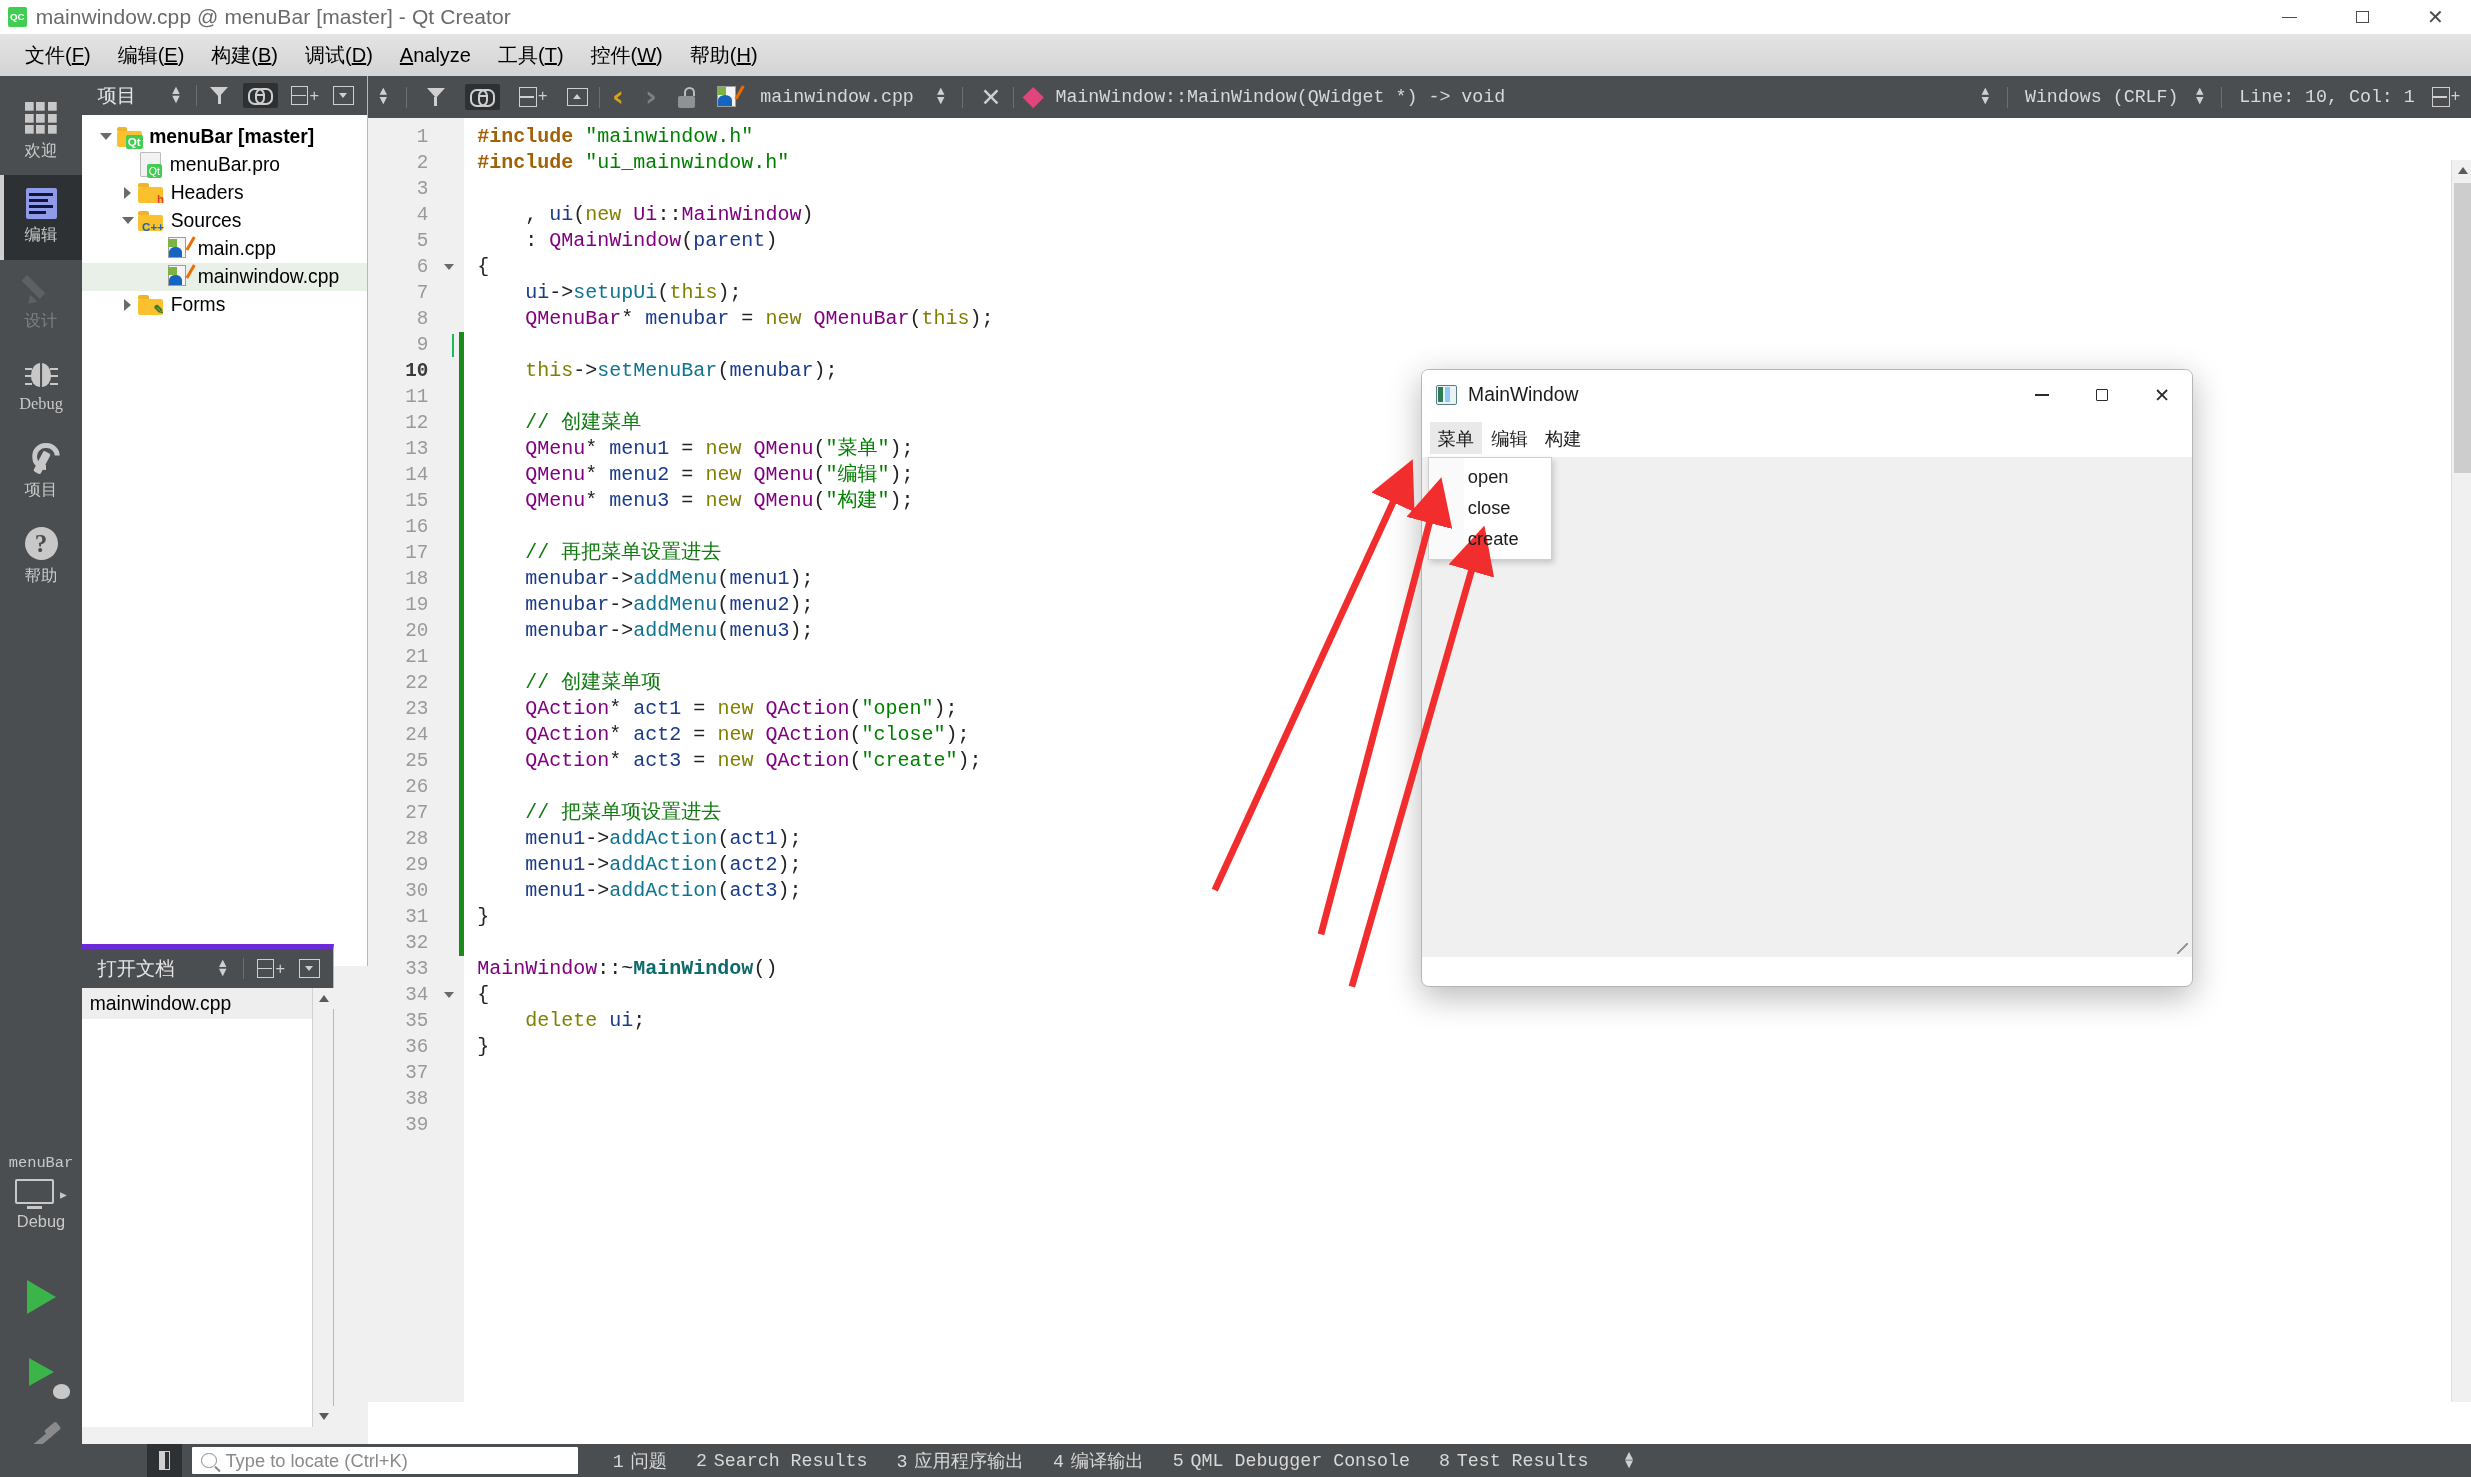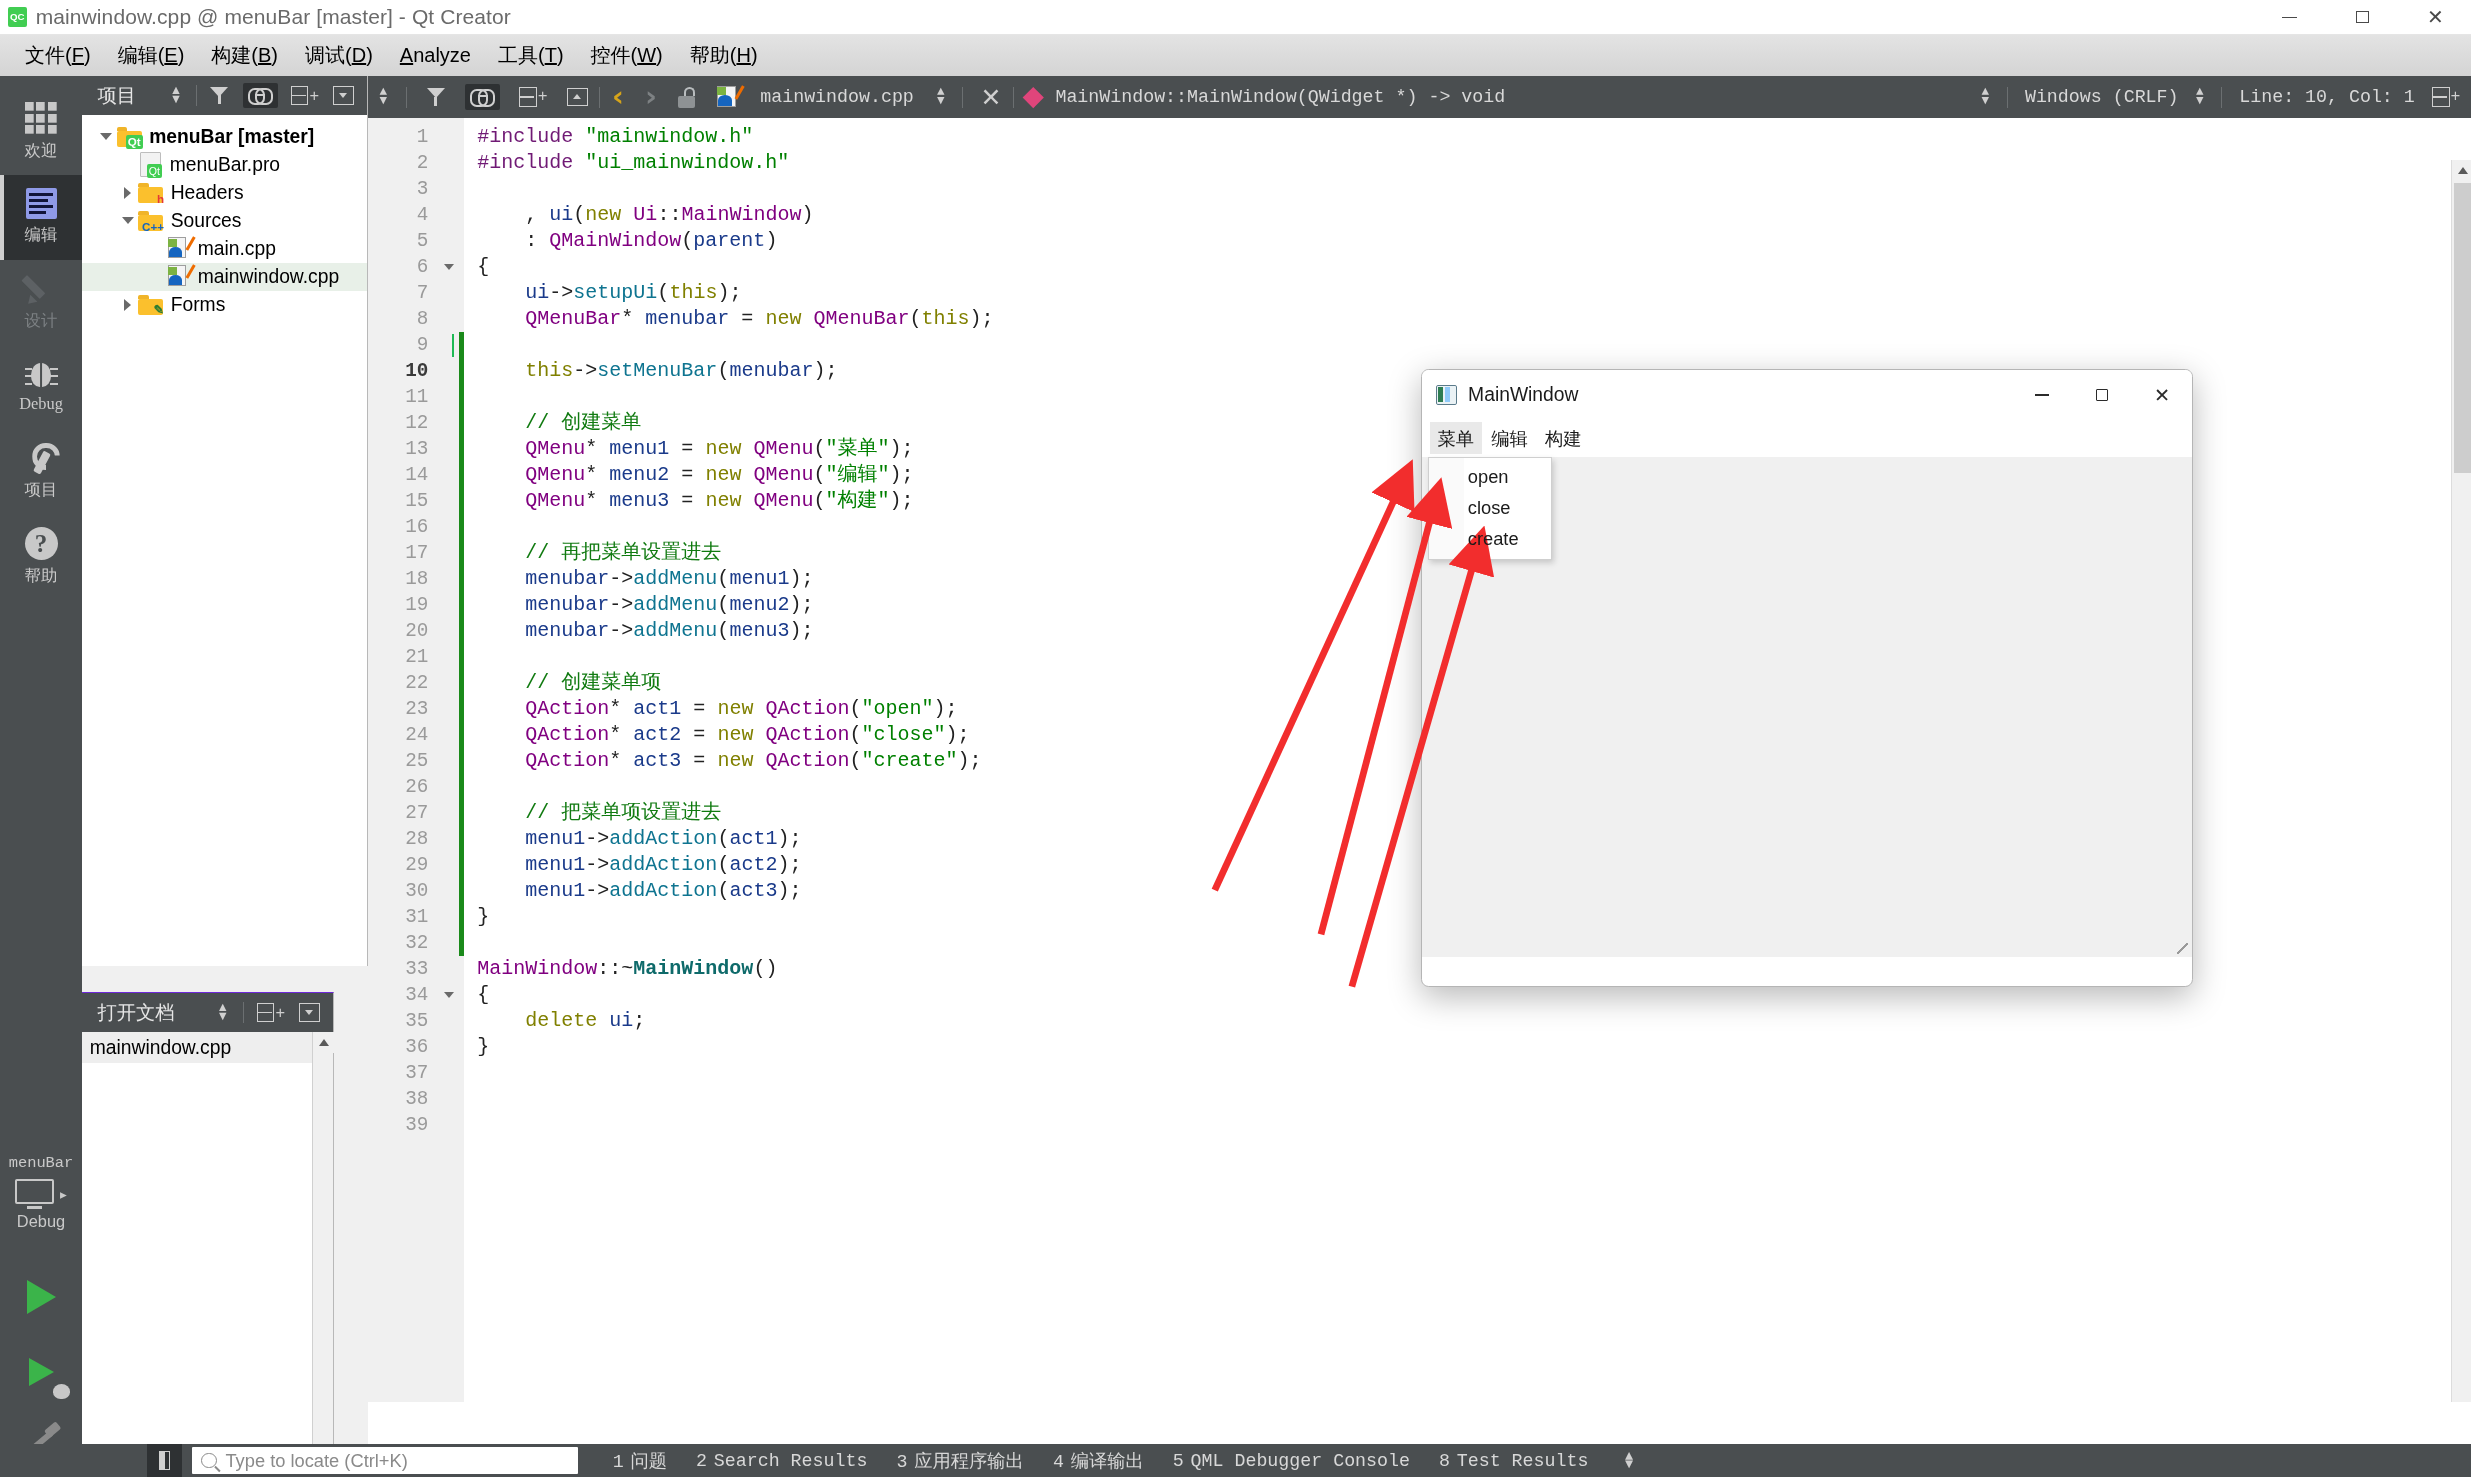--- a/index.html
+++ b/index.html
@@ -166,22 +166,22 @@
      background:#f2f2f2;border:1px solid #bdbdbd;border-radius:1px;}
   .filedoc .bdg-qt{position:absolute;right:-1.9px;bottom:-1.9px;}
   .cppico { width:23px;height:23px;position:relative;flex:0 0 23px;margin-right:7.7px;}
   .cppico .pg{position:absolute;left:1px;top:0;width:18.3px;height:21px;background:#f5f5f5;border:1px solid #9e9e9e;}
   .cppico .blue{position:absolute;left:1.9px;top:9.7px;width:13.5px;height:10.6px;background:#1565c0;border-radius:50% 50% 0 0;}
   .cppico .grn{position:absolute;left:1px;top:1.9px;width:8.7px;height:7.7px;background:#7cb342;}
   .cppico .pen{position:absolute;right:-1.9px;top:-1px;width:2.9px;height:15.4px;background:#ef6c00;transform:rotate(30deg);}
   .tlabel.bold{ font-weight:bold; }
 
   
-  .docs-panel { position:absolute; left:82px; top:992px; width:252px; height:478px; background:#fff;
-     border-right:1px solid #b8b8b8; border-top:1px solid #6d28d9;}
+  .docs-panel { position:absolute; left:82px; top:944px; width:252px; height:478px; background:#fff;
+     border-right:1px solid #b8b8b8; border-top:5px solid #6d28d9;}
   .docs-list { background:#fff; height:439px; position:relative;}
   .doc-row { height:31px; display:flex; align-items:center; padding-left:7.7px; font-size:19.3px;
      background:#eeeeee; }
   .docs-scroll { position:absolute; right:0; top:0; width:21px; height:439px; background:#f0f0f0; border-left:1px solid #d0d0d0;}
   .sb-arrow { width:21px; height:21px; display:flex; align-items:center; justify-content:center; background:#f0f0f0;}
   .sb-arrow i { width:0;height:0;border-left:5.8px solid transparent;border-right:5.8px solid transparent;border-bottom:7.7px solid #5a5a5a;}
   .sb-arrow.down i { border-bottom:none;border-top:7.7px solid #5a5a5a;}
 
   
   .editor-wrap { position:absolute; left:368px; top:76px; width:2104px; height:1368px; background:#fff; }
@@ -210,21 +210,21 @@
   .fold { height:26px; display:flex; align-items:center; justify-content:center; }
   .fold i { width:0;height:0;border-left:5.8px solid transparent;border-right:5.8px solid transparent;border-top:6.8px solid #6a6a6a;}
   .chgbar { width:4.8px; background:#f0f0f0; flex:0 0 4.8px; padding-top:5.8px; }
   .chgbar .seg { height:26px; }
   .code { flex:1 1 auto; padding-top:5.8px; padding-left:13.5px; position:relative;
      font-family:"Liberation Mono",monospace; font-size:20px; }
   .cl { height:26px; line-height:26px; white-space:pre; }
   .cursor { position:absolute; left:1px; width:1.9px; height:23px; background:#1db954; }
 
   
-  .t-pre{color:#701a75;} .t-str{color:#008000;} .t-fn{color:#0e6a6a;font-weight:bold;}
+  .t-pre{color:#a16207;font-weight:bold;} .t-str{color:#008000;} .t-fn{color:#0e6a6a;font-weight:bold;}
   .t-cls{color:#800080;} .t-kw{color:#808000;} .t-var{color:#1a3a8a;}
   .t-cmt{color:#107a10;} .t-mem{color:#0e7490;margin-top:25px;}
   .t-fld{color:#1a3a8a;} .t-op{color:#222;}
   .t-param{color:#1a3a8a;}
 
   
   .ed-scroll { position:absolute; right:0; top:42px; width:21px; height:1284px; background:#f0f0f0; border-left:1px solid #dcdcdc;}
   .ed-scroll .sb-thumb2 { position:absolute; left:1.9px; top:23px; width:17.4px; height:290px; background:#cdcdcd;}
 
   

